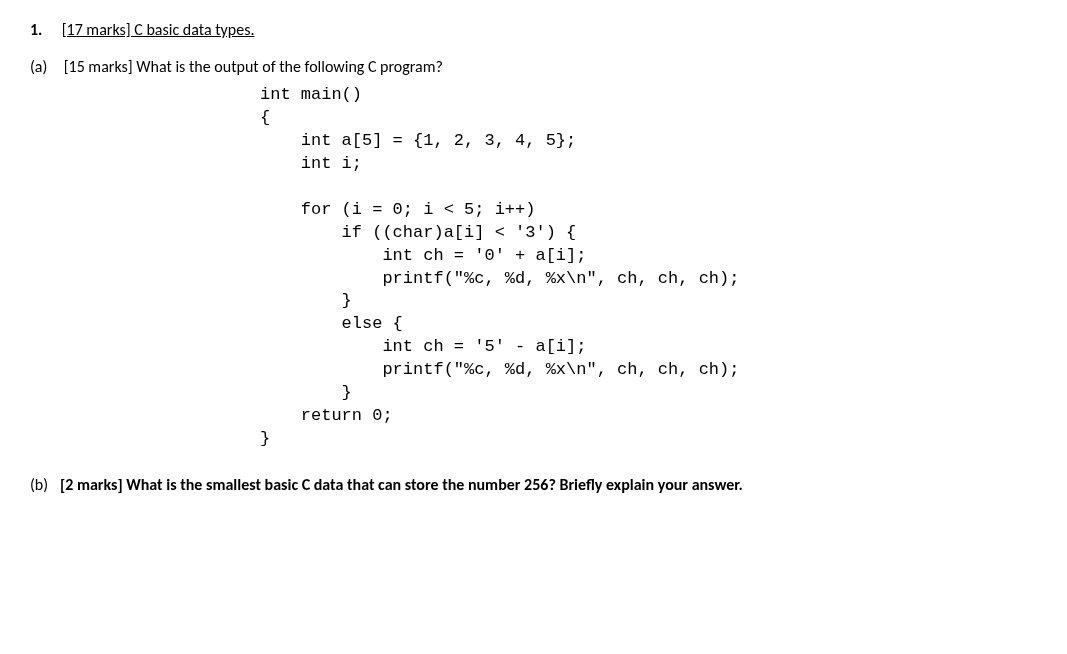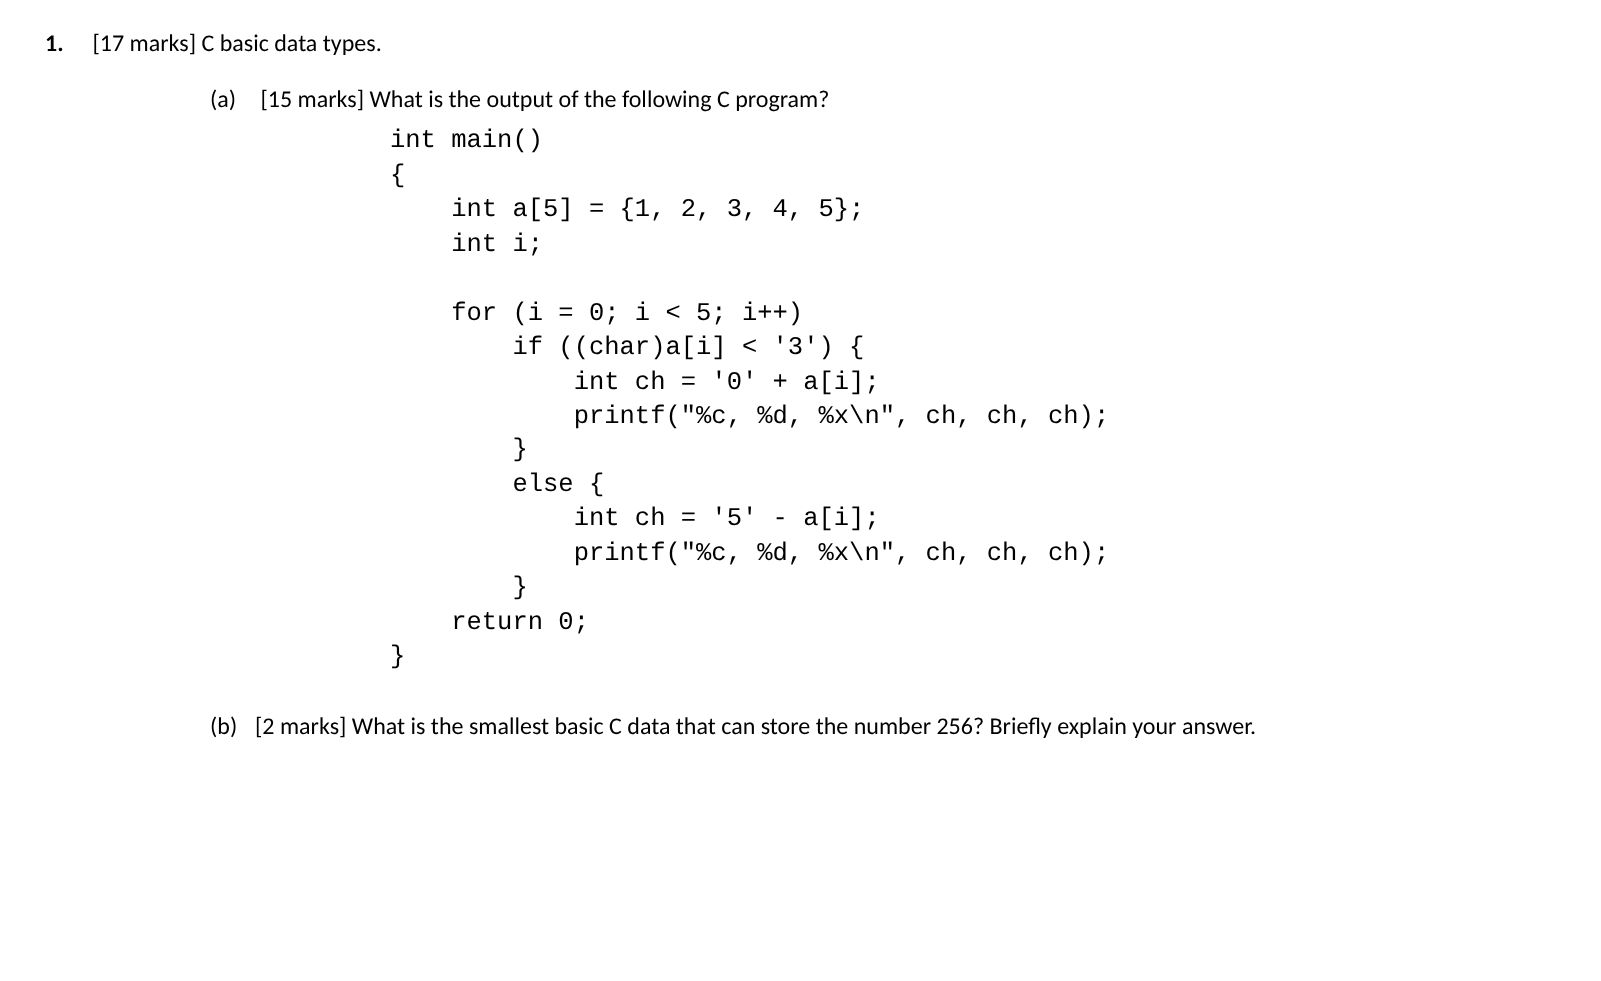--- a/index.html
+++ b/index.html
@@ -16,41 +16,42 @@
       margin-bottom: 10px;
     }
     .q-number {
       font-weight: bold;
       display: inline-block;
       width: 28px;
       vertical-align: top;
     }
     .q-title {
       display: inline;
+      text-decoration: underline;
     }
     .sub-question {
-      margin-left: 110px;
       margin-top: 18px;
       margin-bottom: 8px;
     }
     .sub-label {
       display: inline-block;
       width: 30px;
       vertical-align: top;
     }
     .sub-text {
       display: inline;
     }
     .sub-b-wrap {
       display: flex;
       align-items: flex-start;
     }
     .sub-b-text {
       flex: 1;
       padding-right: 80px;
+      font-weight: bold;
     }
     .code-block {
       font-family: "Courier New", monospace;
       white-space: pre;
       margin-left: 230px;
       margin-top: 4px;
       margin-bottom: 24px;
       line-height: 1.35;
       font-size: 17px;
     }

